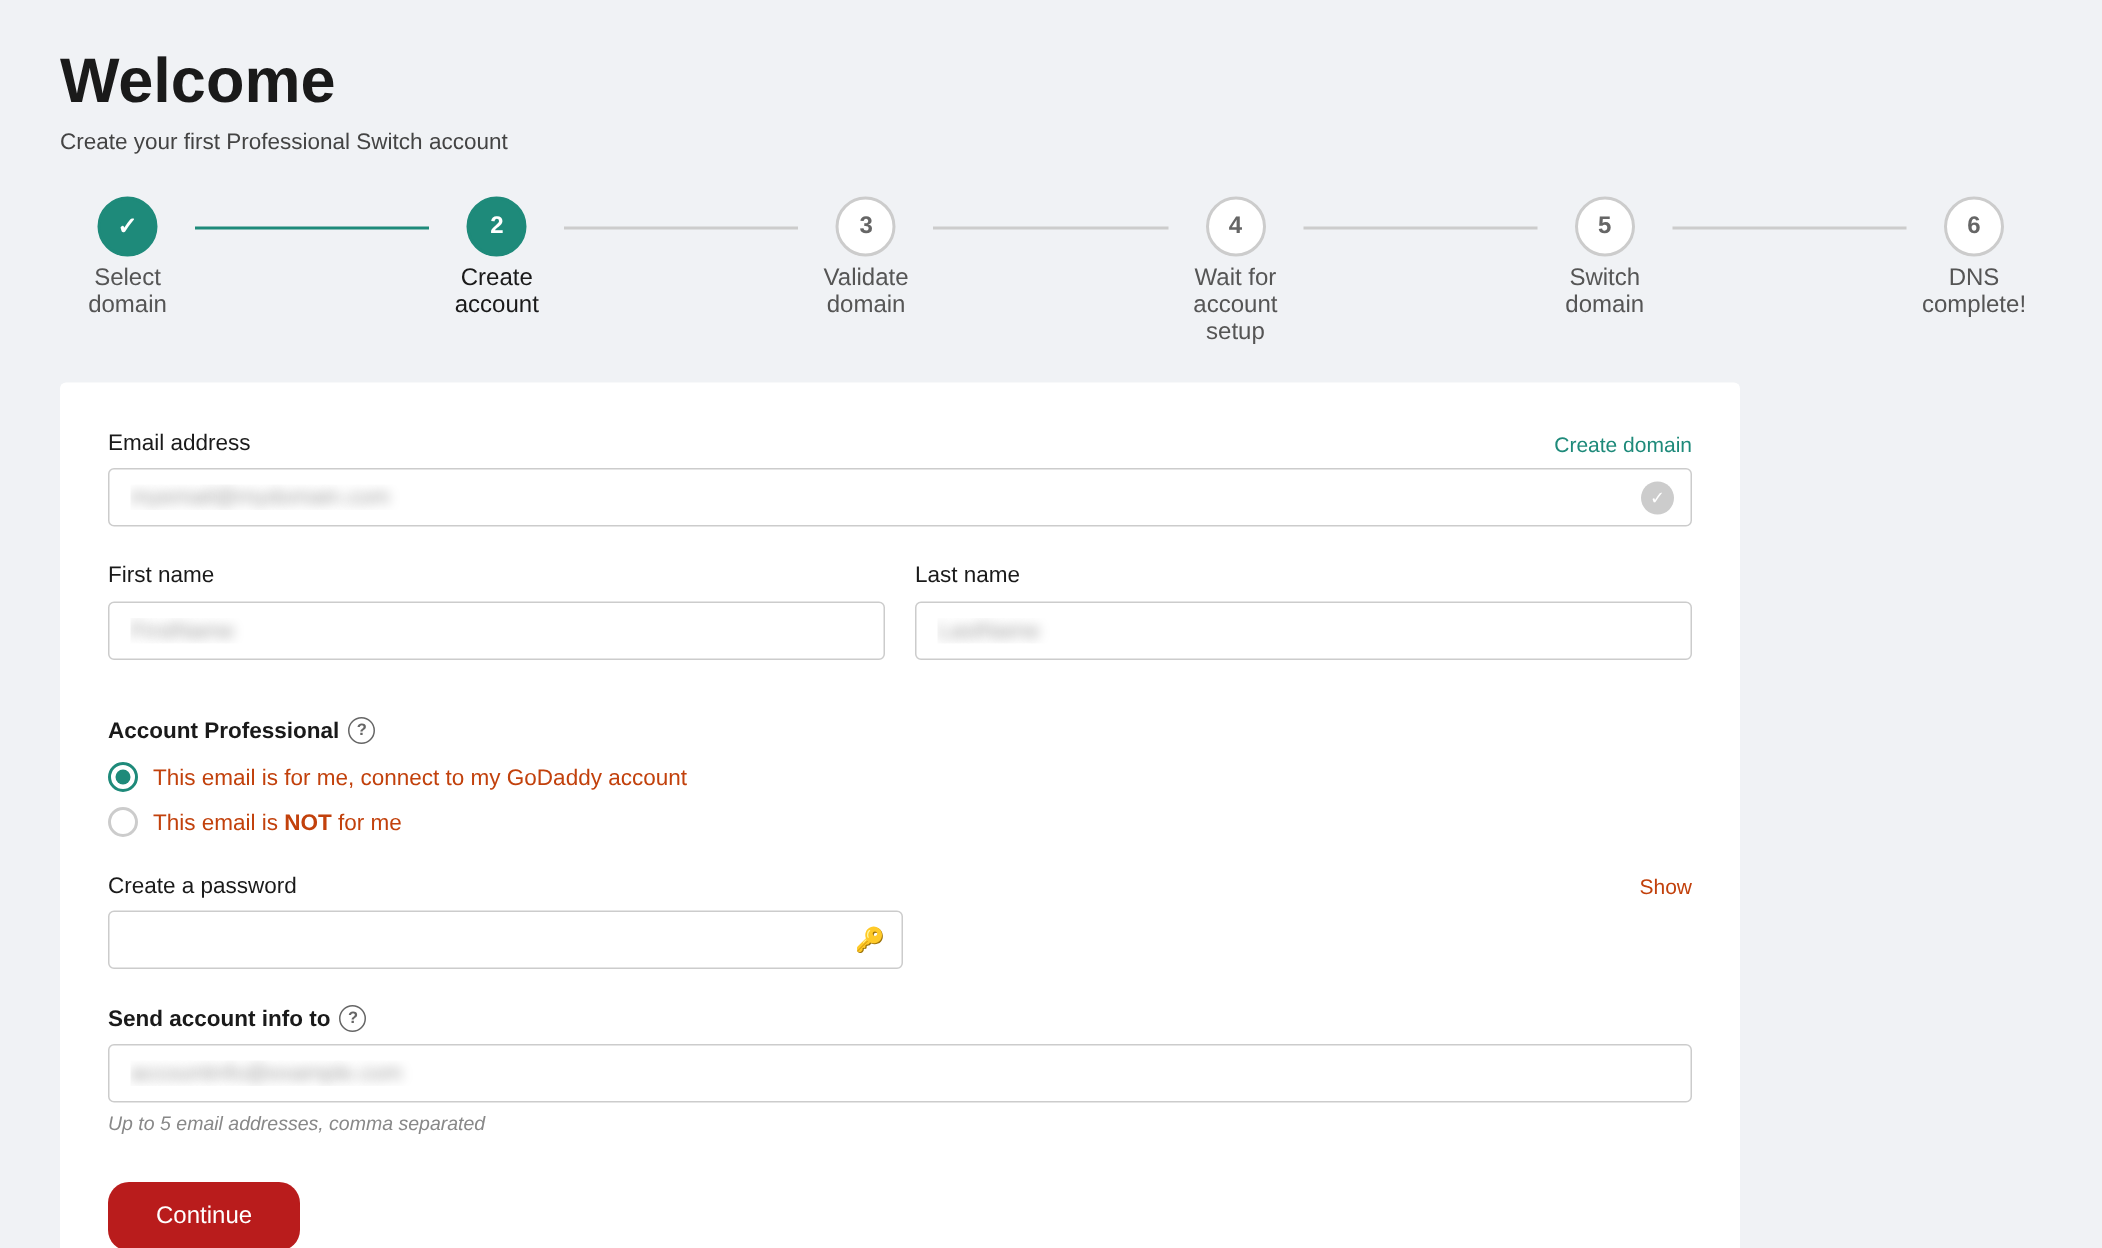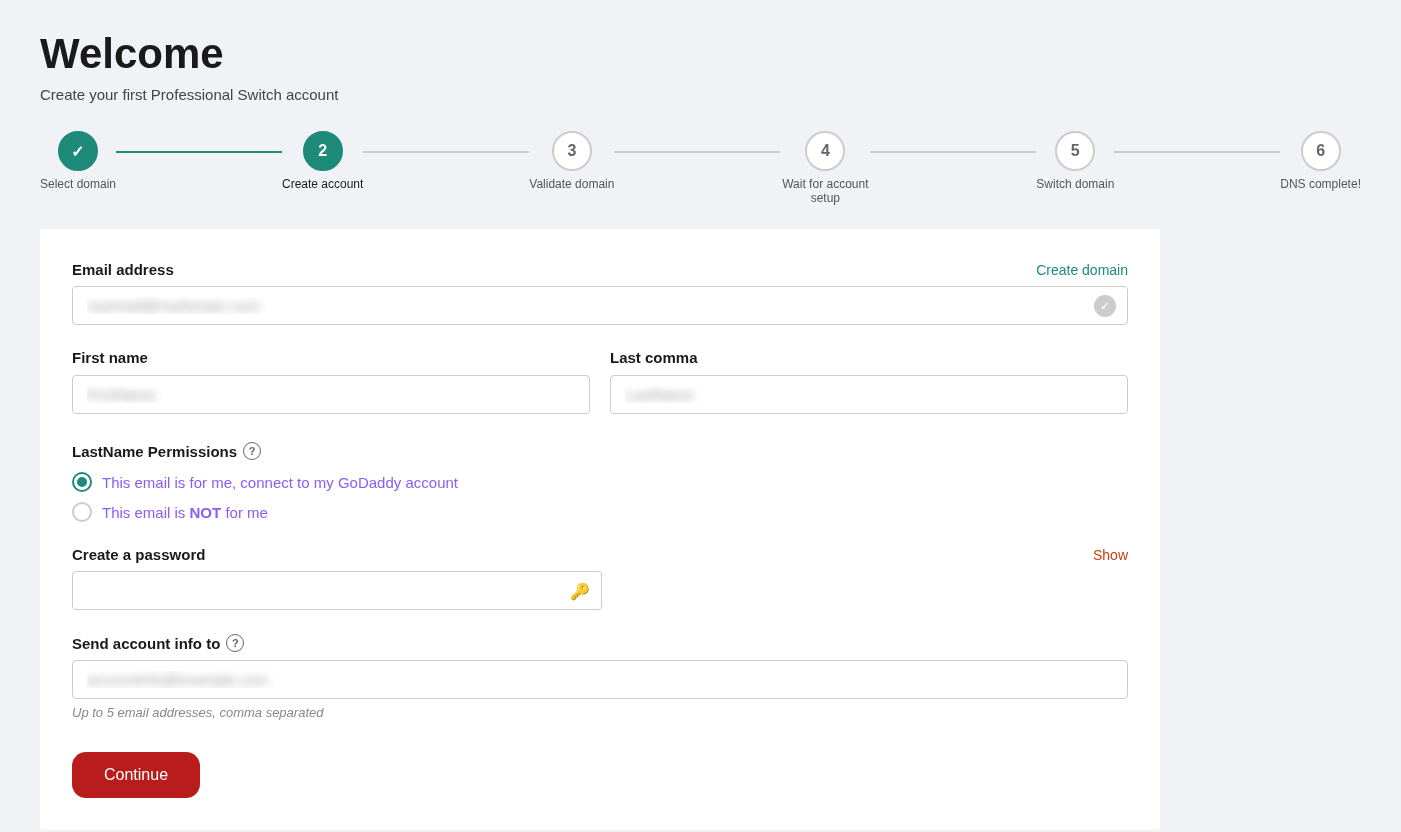--- a/index.html
+++ b/index.html
@@ -61,21 +61,21 @@
       background: #1e8a7a;
       border-color: #1e8a7a;
       color: #fff;
     }
     .step-circle.active {
       background: #1e8a7a;
       border-color: #1e8a7a;
       color: #fff;
     }
     .step-label {
-      font-size: 12px;
+      font-size: 16px;
       color: #555;
       margin-top: 6px;
       text-align: center;
       max-width: 90px;
     }
     .step-label.active {
       color: #1a1a1a;
       font-weight: 400;
     }
     
@@ -89,21 +89,21 @@
       margin-bottom: 24px;
     }
     .field-header {
       display: flex;
       justify-content: space-between;
       align-items: center;
       margin-bottom: 8px;
     }
     .field-label {
       font-size: 15px;
-      font-weight: 700;
+      font-weight: 400;
       color: #1a1a1a;
     }
     .change-domain-link {
       font-size: 14px;
       color: #1e8a7a;
       cursor: pointer;
       text-decoration: none;
     }
     .field-input {
       width: 100%;
@@ -133,21 +133,21 @@
       display: flex;
       align-items: center;
       justify-content: center;
       color: #fff;
       font-size: 12px;
     }
     .name-row {
       display: grid;
       grid-template-columns: 1fr 1fr;
       gap: 20px;
-      margin-bottom: 28px;
+      margin-bottom: 38px;
     }
     .permissions-section {
       margin-bottom: 24px;
     }
     .permissions-label {
       display: flex;
       align-items: center;
       gap: 6px;
       font-size: 15px;
       font-weight: 600;
@@ -166,21 +166,21 @@
       color: #666;
       cursor: pointer;
       font-weight: 700;
     }
     .radio-option {
       display: flex;
       align-items: center;
       gap: 10px;
       margin-bottom: 10px;
       font-size: 15px;
-      color: #8b5cf6;
+      color: #c2410c;
       cursor: pointer;
     }
     .radio-btn {
       width: 20px;
       height: 20px;
       border-radius: 50%;
       border: 2px solid #ccc;
       display: flex;
       align-items: center;
       justify-content: center;
@@ -338,29 +338,29 @@
     </div>
   </div>
 
   
   <div class="name-row">
     <div class="field-section" style="margin-bottom:0">
       <label class="field-label">First name</label>
       <input class="field-input blurred-text" type="text" style="margin-top: 8px;" value="FirstName">
     </div>
     <div class="field-section" style="margin-bottom:0">
-      <label class="field-label">Last comma</label>
+      <label class="field-label">Last name</label>
       <input class="field-input blurred-text" type="text" style="margin-top: 8px;" value="LastName">
     </div>
   </div>
 
   
   <div class="permissions-section">
     <div class="permissions-label">
-      <span>LastName Permissions</span>
+      <span>Account Professional</span>
       <span class="help-icon">?</span>
     </div>
     <div class="radio-option">
       <div class="radio-btn selected"></div>
       <span>This email is for me, connect to my GoDaddy account</span>
     </div>
     <div class="radio-option">
       <div class="radio-btn"></div>
       <span>
         <span>This email is</span>

